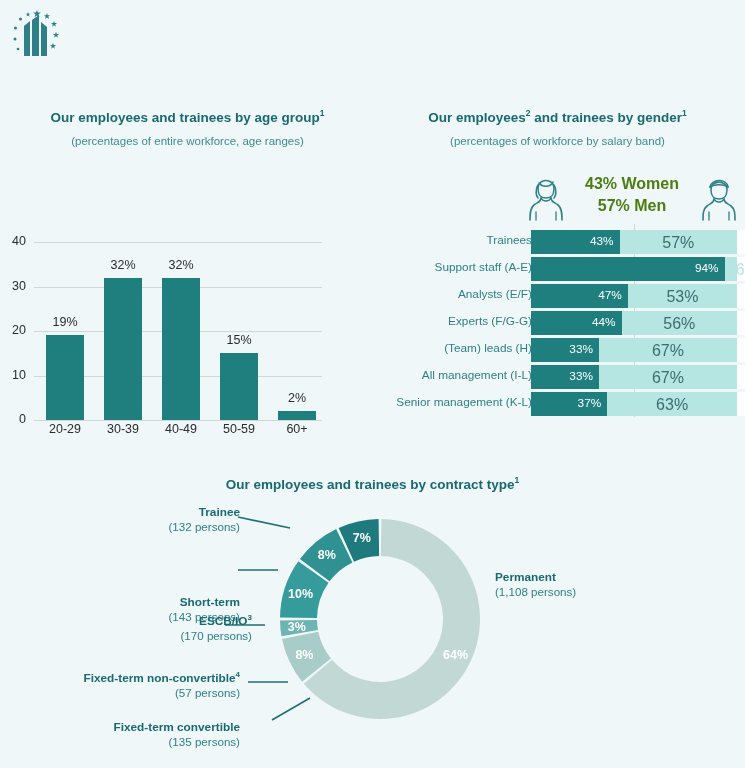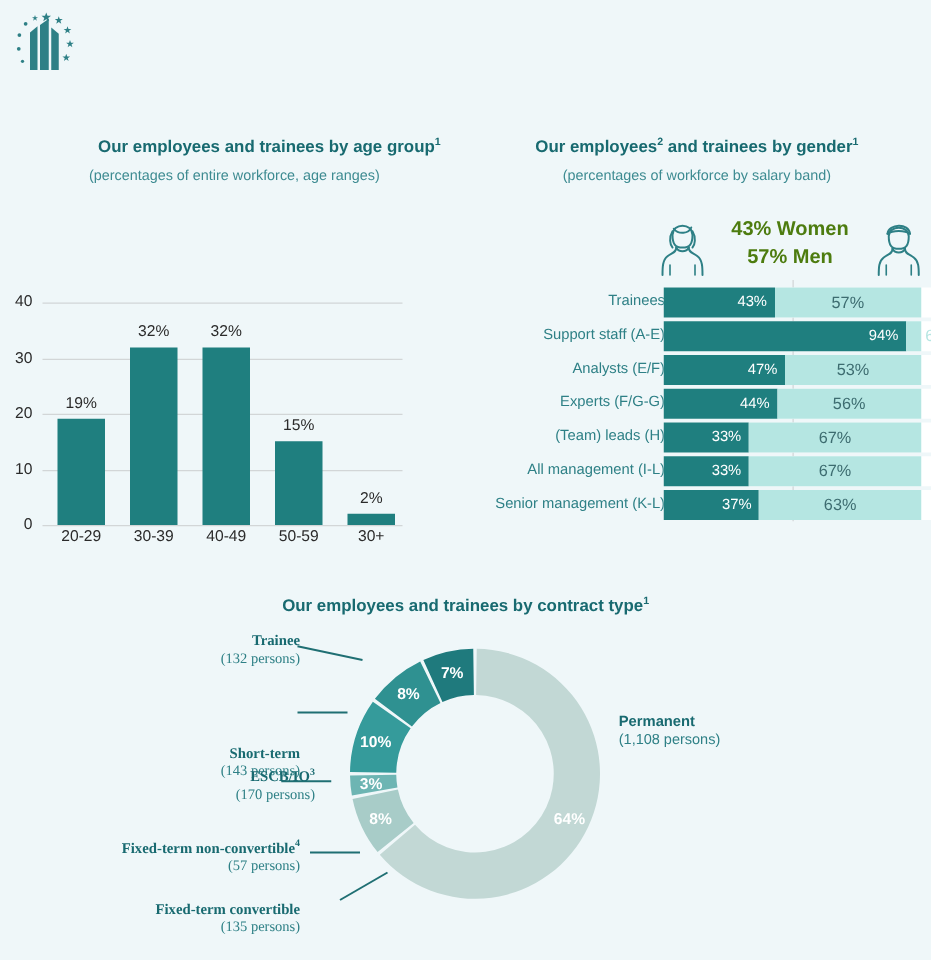--- a/index.html
+++ b/index.html
@@ -28,21 +28,21 @@
     font-size:13.5px;font-weight:bold;color:#186a70;
     text-align:center;white-space:nowrap;
   }
   .chart-title sup{font-size:8.5px;}
   .chart-sub{
     font-size:11.5px;color:#3d8b91;text-align:center;white-space:nowrap;
   }
 
   
   #age-panel{position:absolute;left:0px;top:108px;width:375px;height:330px;}
-  #age-title{position:absolute;left:0;top:0;width:375px;padding-left:28px;}
+  #age-title{position:absolute;left:0;top:0;width:375px;}
   #age-sub{position:absolute;left:0;top:27px;width:375px;}
   #age-plot{position:absolute;left:0;top:124px;width:375px;height:205px;}
   .gridline{position:absolute;left:34px;width:288px;height:1px;background:#d2d6d7;}
   .ytick{
     position:absolute;left:0;width:26px;text-align:right;
     font-size:12.5px;color:#2b2b2b;
   }
   .bar{position:absolute;background:#1f7f7f;width:38px;}
   .barlabel{
     position:absolute;width:60px;text-align:center;
@@ -69,32 +69,32 @@
     font-size:11.8px;color:#2e8086;white-space:nowrap;
   }
   .gbar-w{position:absolute;left:161px;top:0;width:236px;height:24px;background:#fff;}
   .gbar-women{position:absolute;left:0;top:0;height:24px;background:#1f7f7f;}
   .gbar-men{position:absolute;top:0;height:24px;background:#b5e6e2;}
   .gval-w{
     position:absolute;top:4px;font-size:11.8px;color:#ffffff;
     text-align:right;
   }
   .gval-m{
-    position:absolute;top:4px;font-size:13px;color:#3d6c70;
+    position:absolute;top:4px;font-size:16px;color:#3d6c70;
     text-align:center;
   }
 
   
   #donut-panel{position:absolute;left:0;top:470px;width:745px;height:298px;}
   #donut-title{position:absolute;left:0;top:5px;width:745px;}
   #donut-svg{position:absolute;left:0;top:0;width:745px;height:298px;}
   .dlabel{position:absolute;font-size:11.6px;color:#2e8086;line-height:1.25;}
   .dlabel b{font-size:11.8px;color:#186a70;}
   .dlabel sup{font-size:8px;}
-  .dlabel.right{text-align:right;font-family:Liberation Serif, serif;}
+  .dlabel.right{text-align:right;}
   .dlabel.left{text-align:left;}
 </style>
 </head>
 <body>
 
 <div class="root">
 
   <div id="header">
     <svg id="logo" viewBox="0 0 56 56">
       <g fill="#2e8086">
@@ -140,21 +140,21 @@
         <div class="barlabel" style="left: 93px; top: 25.6px;">32%</div>
         <div class="xlabel" style="left: 93px;">30-39</div>
         <div class="bar" style="left: 162px; top: 45.6px; height: 142.4px; background: rgb(31, 127, 127);"></div>
         <div class="barlabel" style="left: 151px; top: 25.6px;">32%</div>
         <div class="xlabel" style="left: 151px;">40-49</div>
         <div class="bar" style="left: 220px; top: 121.25px; height: 66.75px; background: rgb(31, 127, 127);"></div>
         <div class="barlabel" style="left: 209px; top: 101.25px;">15%</div>
         <div class="xlabel" style="left: 209px;">50-59</div>
         <div class="bar" style="left: 278px; top: 179.1px; height: 8.9px; background: rgb(31, 127, 127);"></div>
         <div class="barlabel" style="left: 267px; top: 159.1px;">2%</div>
-        <div class="xlabel" style="left: 267px;">30+</div>
+        <div class="xlabel" style="left: 267px;">60+</div>
       </div>
   </div>
 
   <div id="gender-panel">
     <div id="gender-title" class="chart-title">
       <span>Our employees</span><sup>2</sup><span> and trainees by gender</span><sup>1</sup>
     </div>
     <div id="gender-sub" class="chart-sub">(percentages of workforce by salary band)</div>
 
     <div id="gender-summary">

